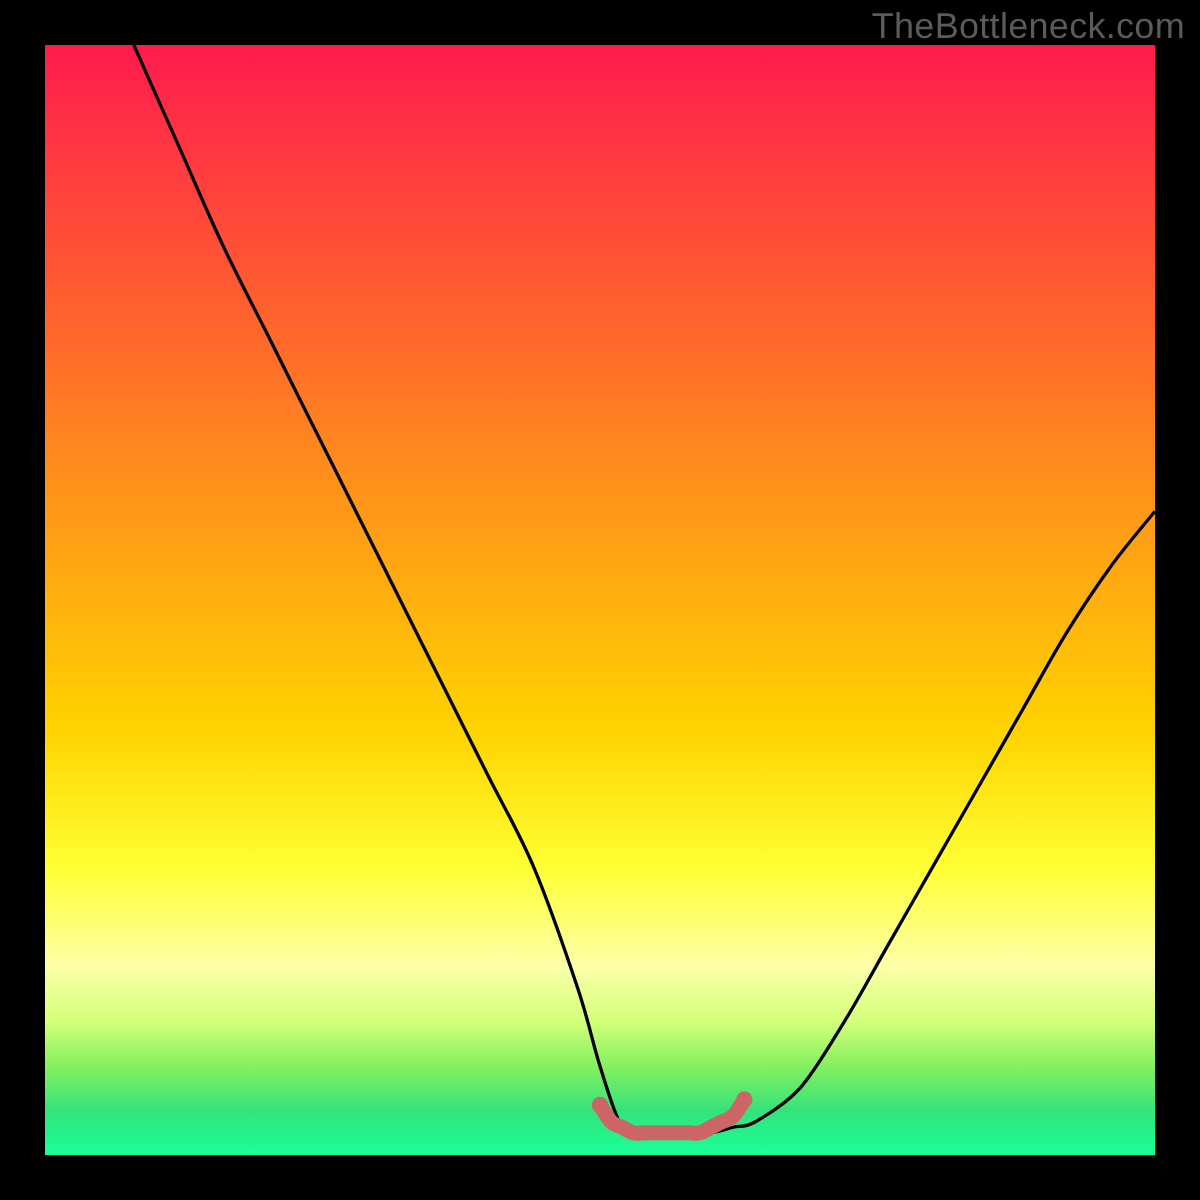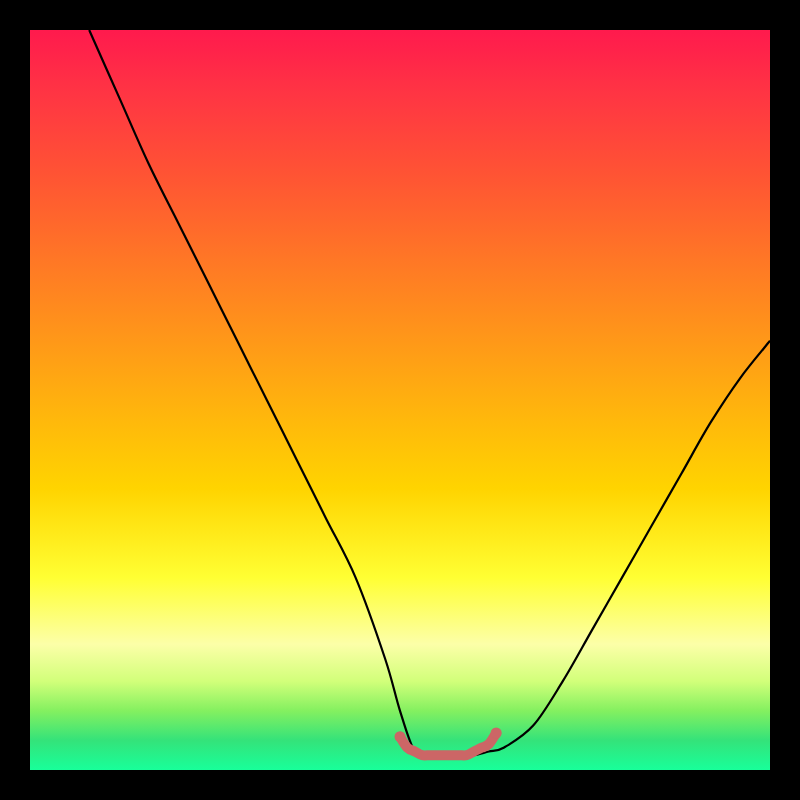--- a/index.html
+++ b/index.html
@@ -58,20 +58,21 @@
     font-size: 24px;
     font-weight: 500;
     letter-spacing: 0.2px;
     user-select: none;
   }
 </style>
 </head>
 <body>
 
 <div class="frame">
+  <div class="watermark">TheBottleneck.com</div>
 
   <div class="plot-area">
     <div class="gradient"></div>
     <svg class="curve-svg" viewBox="0 0 740 740" preserveAspectRatio="none">
       <path fill="none" stroke="#000000" stroke-width="2.2" d="M 59.2 0.0 C 64.1 11.1, 78.9 44.4, 88.8 66.6 C 98.7 88.8, 108.5 112.2, 118.4 133.2 C 128.3 154.2, 138.1 172.7, 148.0 192.4 C 157.9 212.1, 167.7 231.9, 177.6 251.6 C 187.5 271.3, 197.3 291.1, 207.2 310.8 C 217.1 330.5, 226.9 350.3, 236.8 370.0 C 246.7 389.7, 256.5 409.5, 266.4 429.2 C 276.3 448.9, 286.1 468.7, 296.0 488.4 C 305.9 508.1, 315.7 524.2, 325.6 547.6 C 335.5 571.0, 347.8 606.8, 355.2 629.0 C 362.6 651.2, 365.1 665.4, 370.0 680.8 C 374.9 696.2, 379.9 714.1, 384.8 721.5 C 389.7 728.9, 394.7 724.6, 399.6 725.2 C 404.5 725.8, 409.5 725.2, 414.4 725.2 C 419.3 725.2, 424.3 725.2, 429.2 725.2 C 434.1 725.2, 439.1 725.8, 444.0 725.2 C 448.9 724.6, 453.9 722.7, 458.8 721.5 C 463.7 720.3, 466.2 722.1, 473.6 717.8 C 481.0 713.5, 493.3 706.7, 503.2 695.6 C 513.1 684.5, 522.9 667.2, 532.8 651.2 C 542.7 635.2, 552.5 616.7, 562.4 599.4 C 572.3 582.1, 582.1 564.9, 592.0 547.6 C 601.9 530.3, 611.7 513.1, 621.6 495.8 C 631.5 478.5, 641.3 461.3, 651.2 444.0 C 661.1 426.7, 670.9 408.2, 680.8 392.2 C 690.7 376.2, 700.5 361.4, 710.4 347.8 C 720.3 334.2, 735.1 317.0, 740.0 310.8" id="curve-path"></path>
       <path fill="none" stroke="#cc6666" stroke-width="10" stroke-linecap="round" stroke-linejoin="round" d="M 370.0 706.7 C 371.2 708.6, 374.9 715.3, 377.4 717.8 C 379.9 720.3, 382.3 720.3, 384.8 721.5 C 387.3 722.7, 389.7 724.6, 392.2 725.2 C 394.7 725.8, 397.1 725.2, 399.6 725.2 C 402.1 725.2, 404.5 725.2, 407.0 725.2 C 409.5 725.2, 411.9 725.2, 414.4 725.2 C 416.9 725.2, 419.3 725.2, 421.8 725.2 C 424.3 725.2, 426.7 725.2, 429.2 725.2 C 431.7 725.2, 434.1 725.8, 436.6 725.2 C 439.1 724.6, 441.5 722.7, 444.0 721.5 C 446.5 720.3, 448.9 719.0, 451.4 717.8 C 453.9 716.6, 456.3 716.6, 458.8 714.1 C 461.3 711.6, 465.0 704.9, 466.2 703.0" id="marker-path"></path>
       <circle r="5.5" fill="#cc6666" id="dot-left" cx="370" cy="706.7"></circle>
       <circle r="5.5" fill="#cc6666" id="dot-right" cx="466.2" cy="703"></circle>
     </svg>
   </div>

